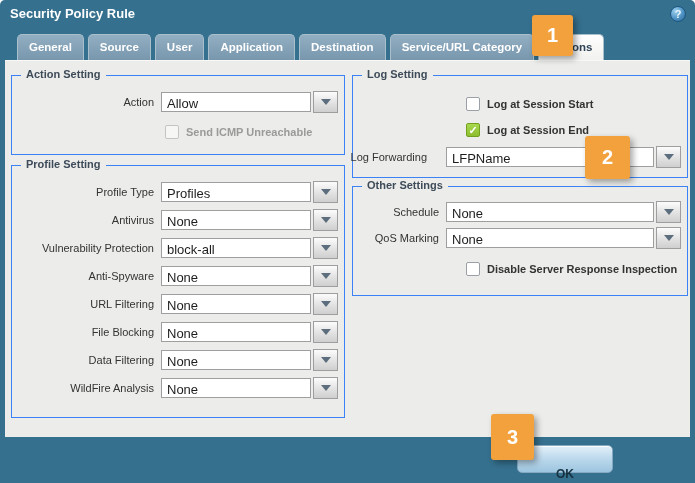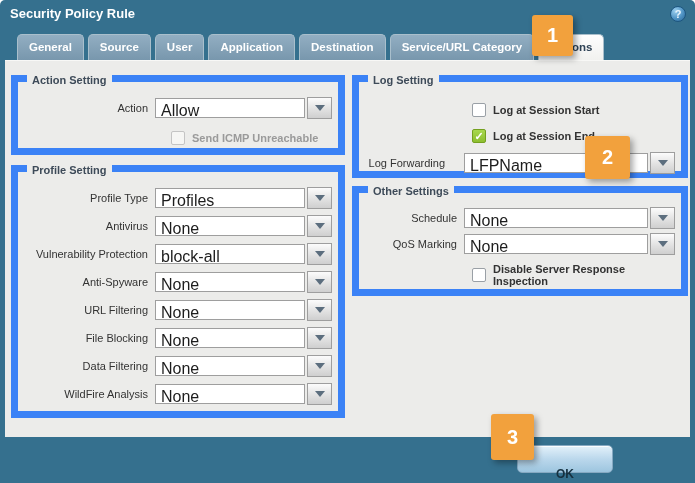--- a/index.html
+++ b/index.html
@@ -43,42 +43,42 @@
     color:#2F4356;
   }
 
   
   .content {
     position:absolute; top:60px; left:5px; width:685px; height:377px;
     background:#ECECEA;
     border-top:1px solid #F8F8F6;
   }
   .groupbox {
-    position:absolute; border:7px solid #3b82f6;
+    position:absolute; border:1px solid #3b82f6;
   }
   .legend {
     position:absolute; top:-8px; left:9px; padding:0 5px;
     background:#ECECEA; font-size:11px; font-weight:bold; color:#3E4B59;
     white-space:nowrap;
   }
 
   .frow { display:flex; align-items:center; height:28px; padding:0 6px;justify-content:flex-end; }
   .flabel {
     width:140px; text-align:right; padding-right:7px;
     font-size:11px; color:#333; white-space:nowrap;
   }
   .flabel.rcol { width:100px; }
   .combo { display:flex; align-items:center; cursor:pointer; }
   .combo-text {
     height:20px; background:#fff; border:1px solid #9E9E9E;
-    padding:3px 5px 0; font-size:16px; color:#1d1d1d; overflow:hidden;
+    padding:3px 5px 0; font-size:13px; color:#1d1d1d; overflow:hidden;
     white-space:nowrap;
   }
   .w-left  { width:150px; }
-  .w-right { width:184px; }
+  .w-right { width:208px; }
   .combo-btn {
     width:25px; height:22px; margin-left:2px;
     border:1px solid #9E9E9E;
     background:linear-gradient(#FCFCFC 0%, #E2E2E2 55%, #CFCFCF 100%);
     display:flex; align-items:center; justify-content:center; cursor:pointer;
   }
   .tri {
     width:0; height:0;
     border-left:5px solid transparent; border-right:5px solid transparent;
     border-top:6px solid #5C6E7E;

